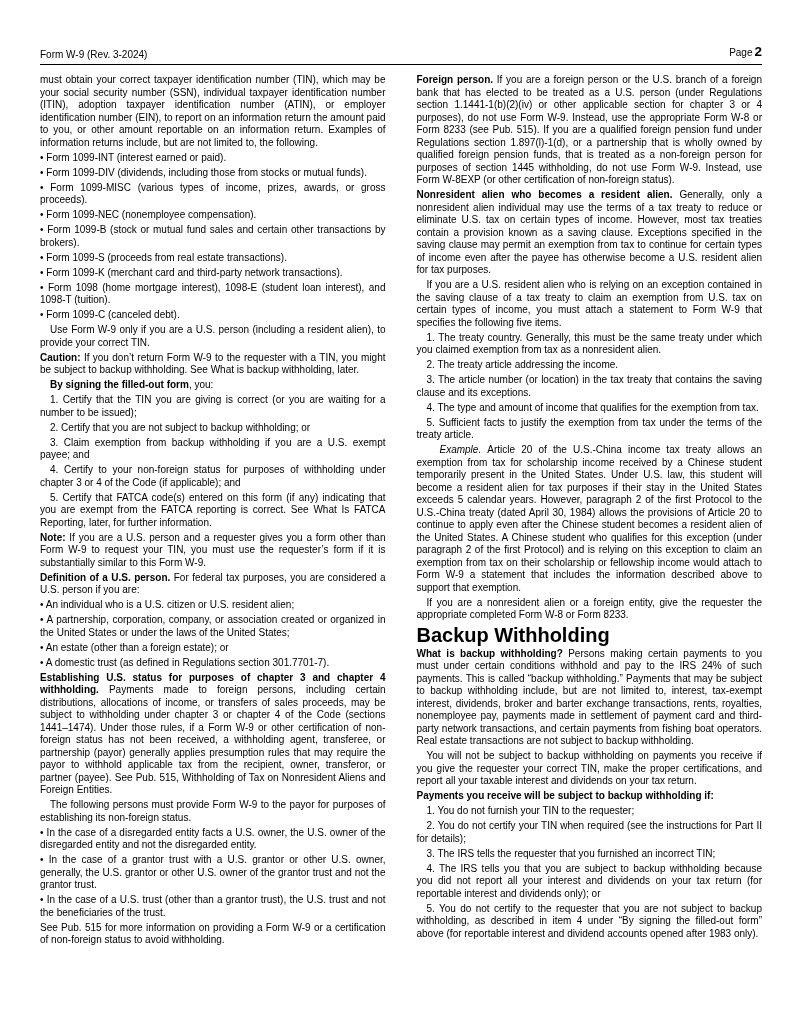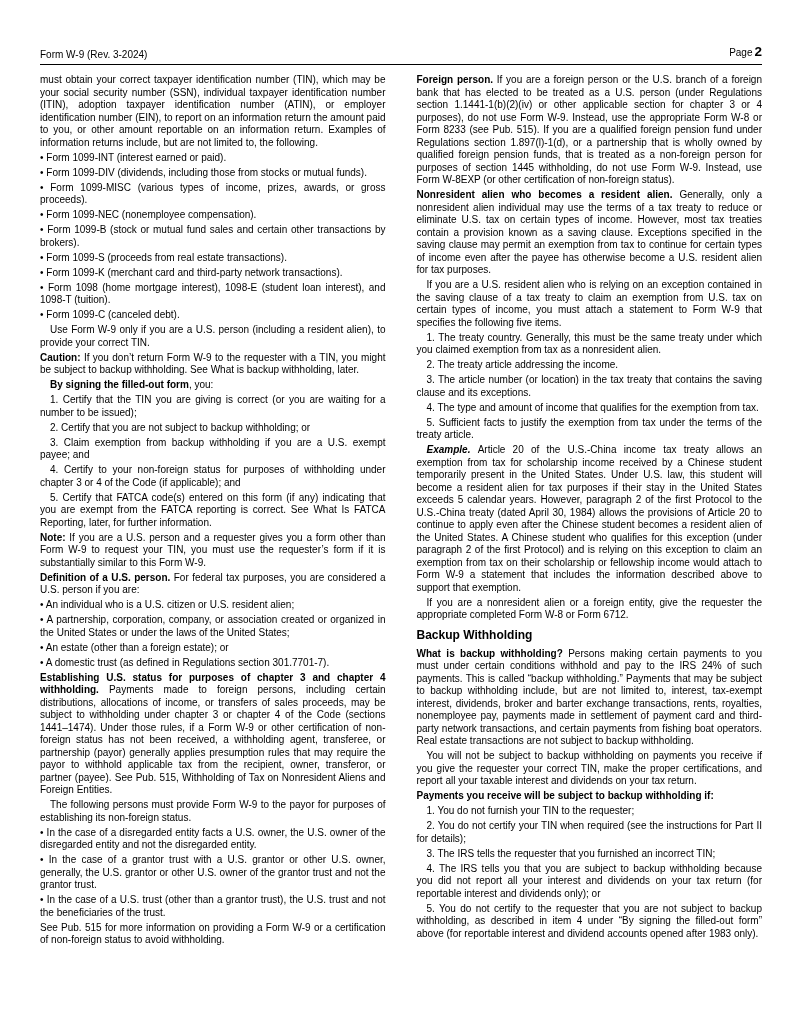--- a/index.html
+++ b/index.html
@@ -38,24 +38,24 @@
   .col {
     width: 350.5px;
     font-size: 10px;
     line-height: 12.5px;
     text-align: justify;
   }
   .para { margin: 0 0 2.5px 0; }
   .para.indent { text-indent: 10px; }
   .run.b  { font-weight: 700; }
   .run.i  { }
-  .run.bi { font-weight: 700; font-style: italic; }
+  .run.bi { font-weight: 400; font-style: italic; margin-left: 13px; }
   .bullet-glyph { font-weight: 400; }
   .section-heading {
-    font-size: 12px;
+    font-size: 20px;
     line-height: 17px;
     font-weight: 700;
     margin: 5px 0 4px 0;
     text-align: left;
   }
 </style>
 </head>
 <body>
 
 <div class="page">
@@ -99,21 +99,21 @@
     <div class="col" id="col-right">
         <p class="para"><span class="run b">Foreign person. </span><span class="run">If you are a foreign person or the U.S. branch of a foreign bank that has elected to be treated as a U.S. person (under Regulations section 1.1441-1(b)(2)(iv) or other applicable section for chapter 3 or 4 purposes), do not use Form W-9. Instead, use the appropriate Form W-8 or Form 8233 (see Pub. 515). If you are a qualified foreign pension fund under Regulations section 1.897(l)-1(d), or a partnership that is wholly owned by qualified foreign pension funds, that is treated as a non-foreign person for purposes of section 1445 withholding, do not use Form W-9. Instead, use Form W-8EXP (or other certification of non-foreign status).</span></p>
         <p class="para"><span class="run b">Nonresident alien who becomes a resident alien. </span><span class="run">Generally, only a nonresident alien individual may use the terms of a tax treaty to reduce or eliminate U.S. tax on certain types of income. However, most tax treaties contain a provision known as a saving clause. Exceptions specified in the saving clause may permit an exemption from tax to continue for certain types of income even after the payee has otherwise become a U.S. resident alien for tax purposes.</span></p>
         <p class="para indent"><span class="run">If you are a U.S. resident alien who is relying on an exception contained in the saving clause of a tax treaty to claim an exemption from U.S. tax on certain types of income, you must attach a statement to Form W-9 that specifies the following five items.</span></p>
         <p class="para indent"><span class="run">1. The treaty country. Generally, this must be the same treaty under which you claimed exemption from tax as a nonresident alien.</span></p>
         <p class="para indent"><span class="run">2. The treaty article addressing the income.</span></p>
         <p class="para indent"><span class="run">3. The article number (or location) in the tax treaty that contains the saving clause and its exceptions.</span></p>
         <p class="para indent"><span class="run">4. The type and amount of income that qualifies for the exemption from tax.</span></p>
         <p class="para indent"><span class="run">5. Sufficient facts to justify the exemption from tax under the terms of the treaty article.</span></p>
         <p class="para indent"><span class="run bi">Example. </span><span class="run">Article 20 of the U.S.-China income tax treaty allows an exemption from tax for scholarship income received by a Chinese student temporarily present in the United States. Under U.S. law, this student will become a resident alien for tax purposes if their stay in the United States exceeds 5 calendar years. However, paragraph 2 of the first Protocol to the U.S.-China treaty (dated April 30, 1984) allows the provisions of Article 20 to continue to apply even after the Chinese student becomes a resident alien of the United States. A Chinese student who qualifies for this exception (under paragraph 2 of the first Protocol) and is relying on this exception to claim an exemption from tax on their scholarship or fellowship income would attach to Form W-9 a statement that includes the information described above to support that exemption.</span></p>
-        <p class="para indent"><span class="run">If you are a nonresident alien or a foreign entity, give the requester the appropriate completed Form W-8 or Form 6712.</span></p>
+        <p class="para indent"><span class="run">If you are a nonresident alien or a foreign entity, give the requester the appropriate completed Form W-8 or Form 8233.</span></p>
         <h2 class="section-heading"><span class="run">Backup Withholding</span></h2>
         <p class="para"><span class="run b">What is backup withholding? </span><span class="run">Persons making certain payments to you must under certain conditions withhold and pay to the IRS 24% of such payments. This is called “backup withholding.” Payments that may be subject to backup withholding include, but are not limited to, interest, tax-exempt interest, dividends, broker and barter exchange transactions, rents, royalties, nonemployee pay, payments made in settlement of payment card and third-party network transactions, and certain payments from fishing boat operators. Real estate transactions are not subject to backup withholding.</span></p>
         <p class="para indent"><span class="run">You will not be subject to backup withholding on payments you receive if you give the requester your correct TIN, make the proper certifications, and report all your taxable interest and dividends on your tax return.</span></p>
         <p class="para"><span class="run b">Payments you receive will be subject to backup withholding if:</span></p>
         <p class="para indent"><span class="run">1. You do not furnish your TIN to the requester;</span></p>
         <p class="para indent"><span class="run">2. You do not certify your TIN when required (see the instructions for Part II for details);</span></p>
         <p class="para indent"><span class="run">3. The IRS tells the requester that you furnished an incorrect TIN;</span></p>
         <p class="para indent"><span class="run">4. The IRS tells you that you are subject to backup withholding because you did not report all your interest and dividends on your tax return (for reportable interest and dividends only); or</span></p>
         <p class="para indent"><span class="run">5. You do not certify to the requester that you are not subject to backup withholding, as described in item 4 under “</span><span class="run i">By signing the filled-out form</span><span class="run">” above (for reportable interest and dividend accounts opened after 1983 only).</span></p>
       </div>

